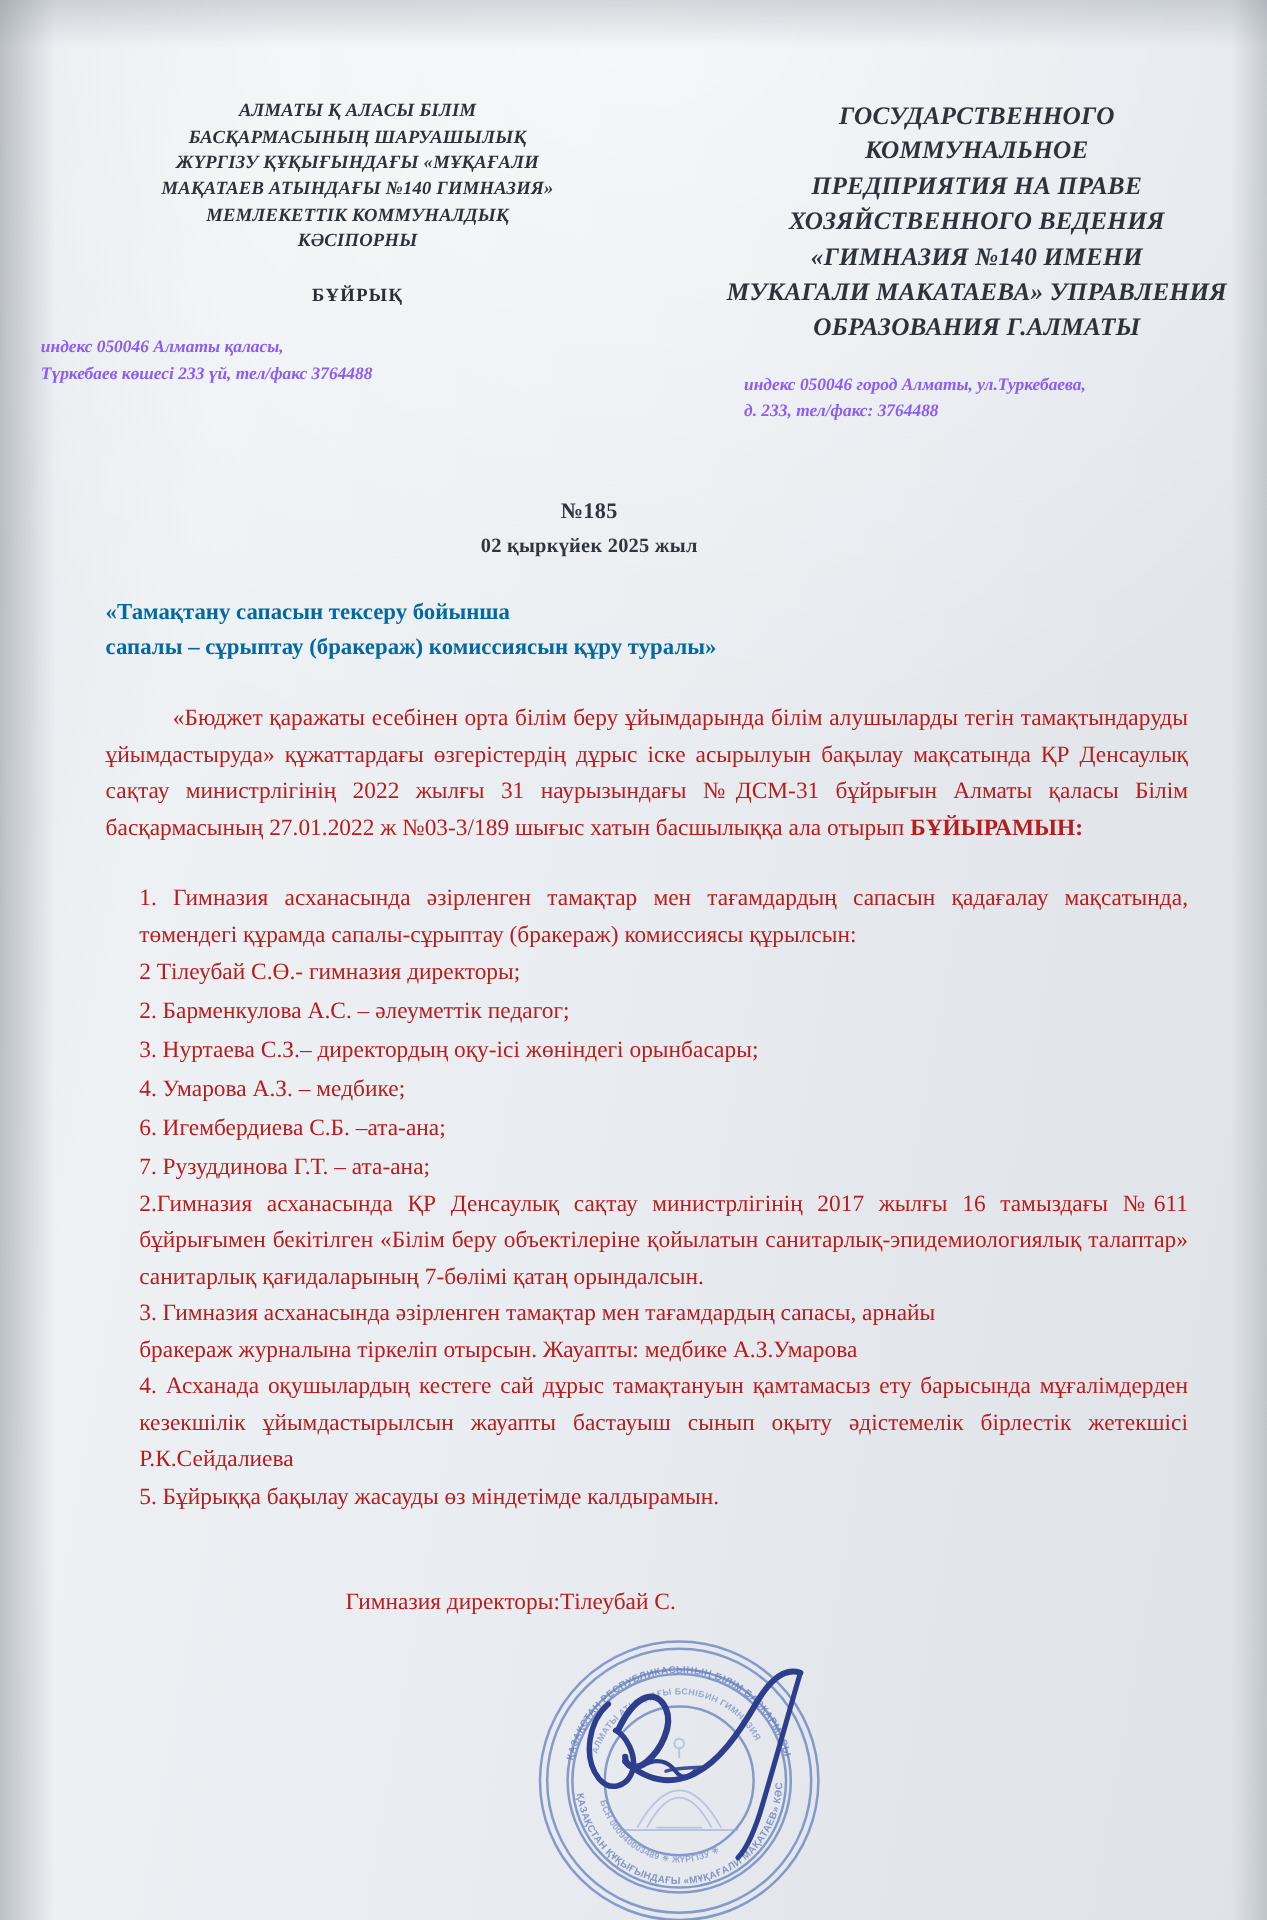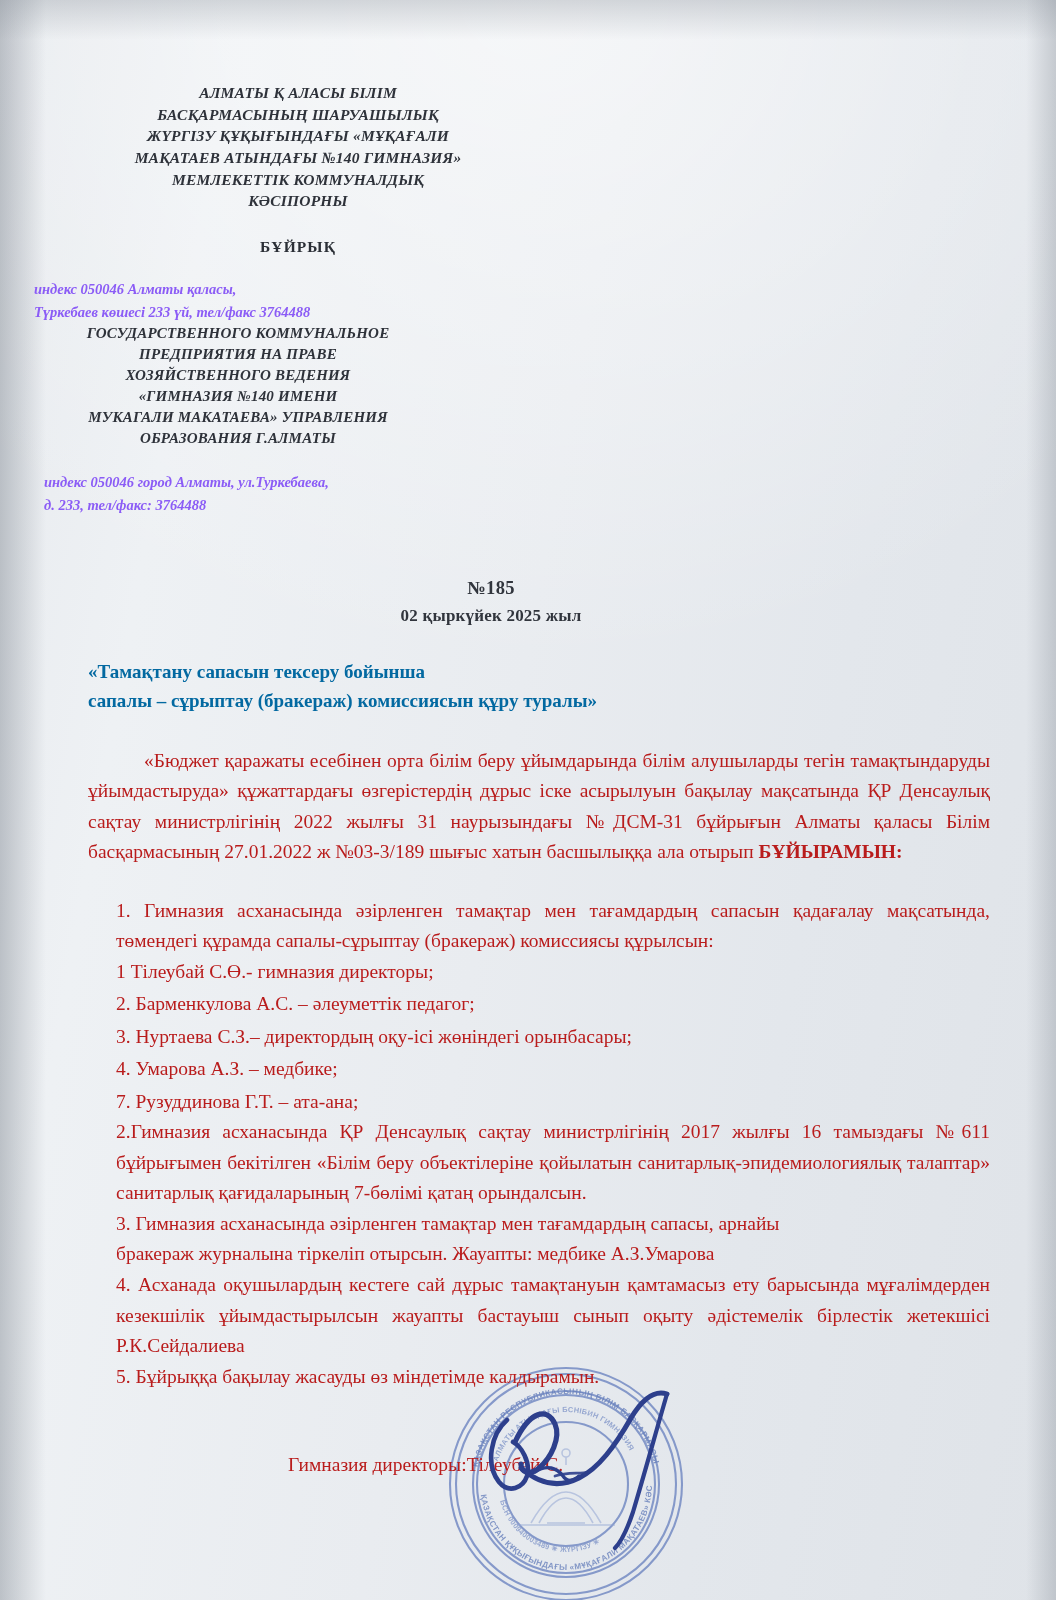--- a/index.html
+++ b/index.html
@@ -44,37 +44,36 @@
     pointer-events: none;
   }
 
   .content { position: relative; z-index: 3; }
 
   
   .header {
     display: flex;
     justify-content: space-between;
     padding: 82px 22px 0 28px;
-    flex-direction: column;
   }
   .hdr-col { width: 420px; }
   .hdr-col.left { padding-left: 60px; }
   .hdr-col.right { padding-right: 10px; }
 
   .org-name {
     font-family: "Liberation Serif", serif;
     font-weight: bold;
     font-style: italic;
     font-size: 15.5px;
     line-height: 1.40;
     text-align: center;
     letter-spacing: 0.2px;
     color: #2e323a;
   }
-  .org-name.right { text-align: center; font-size: 15px; }
+  .org-name.right { text-align: center; font-size: 21px; }
 
   .doc-kind {
     font-weight: bold;
     font-size: 15.5px;
     text-align: center;
     letter-spacing: 1.1px;
     margin-top: 26px;
     color: #2b2f36;
   }
   .doc-kind.rus { margin-top: 48px; letter-spacing: 1.4px; }
@@ -300,24 +299,25 @@
     </div>
 
     <div class="body">
 
       <p class="para"><span>«Бюджет қаражаты есебінен орта білім беру ұйымдарында білім алушыларды тегін тамақтындаруды ұйымдастыруда» құжаттардағы өзгерістердің дұрыс іске асырылуын бақылау мақсатында ҚР Денсаулық сақтау министрлігінің 2022 жылғы 31 наурызындағы №ДСМ-31 бұйрығын Алматы қаласы Білім басқармасының 27.01.2022 ж №03-3/189 шығыс хатын басшылыққа ала отырып </span><b>БҰЙЫРАМЫН:</b></p>
 
       <div class="list">
 
         <p class="li just li-gap">1. Гимназия асханасында әзірленген тамақтар мен тағамдардың сапасын қадағалау мақсатында, төмендегі құрамда сапалы-сұрыптау (бракераж) комиссиясы құрылсын:</p>
 
-        <p class="li tight">1  Тілеубай С.Ө.- гимназия директоры;</p>
+        <p class="li tight">2  Тілеубай С.Ө.- гимназия директоры;</p>
         <p class="li tight spaced">2. Барменкулова А.С. – әлеуметтік педагог;</p>
         <p class="li tight spaced">3. Нуртаева С.З.– директордың оқу-ісі жөніндегі орынбасары;</p>
         <p class="li tight spaced">4. Умарова А.З. – медбике;</p>
+        <p class="li tight spaced">6. Игембердиева С.Б. –ата-ана;</p>
         <p class="li tight spaced">7. Рузуддинова Г.Т. – ата-ана;</p>
 
         <p class="li just">2.Гимназия асханасында ҚР Денсаулық сақтау министрлігінің 2017 жылғы 16 тамыздағы №611 бұйрығымен бекітілген «Білім беру объектілеріне қойылатын санитарлық-эпидемиологиялық талаптар» санитарлық қағидаларының 7-бөлімі қатаң орындалсын.</p>
         <p class="li tight">3. Гимназия асханасында әзірленген тамақтар мен тағамдардың сапасы, арнайы</p>
         <p class="li just"> бракераж журналына тіркеліп отырсын. Жауапты: медбике А.З.Умарова</p>
         <p class="li just">4.  Асханада оқушылардың кестеге сай дұрыс тамақтануын қамтамасыз ету барысында мұғалімдерден кезекшілік ұйымдастырылсын жауапты бастауыш сынып оқыту әдістемелік бірлестік жетекшісі Р.К.Сейдалиева</p>
         <p class="li tight"> 5. Бұйрыққа бақылау жасауды өз міндетімде калдырамын.</p>
       </div>
 
       <div class="sign-row">

